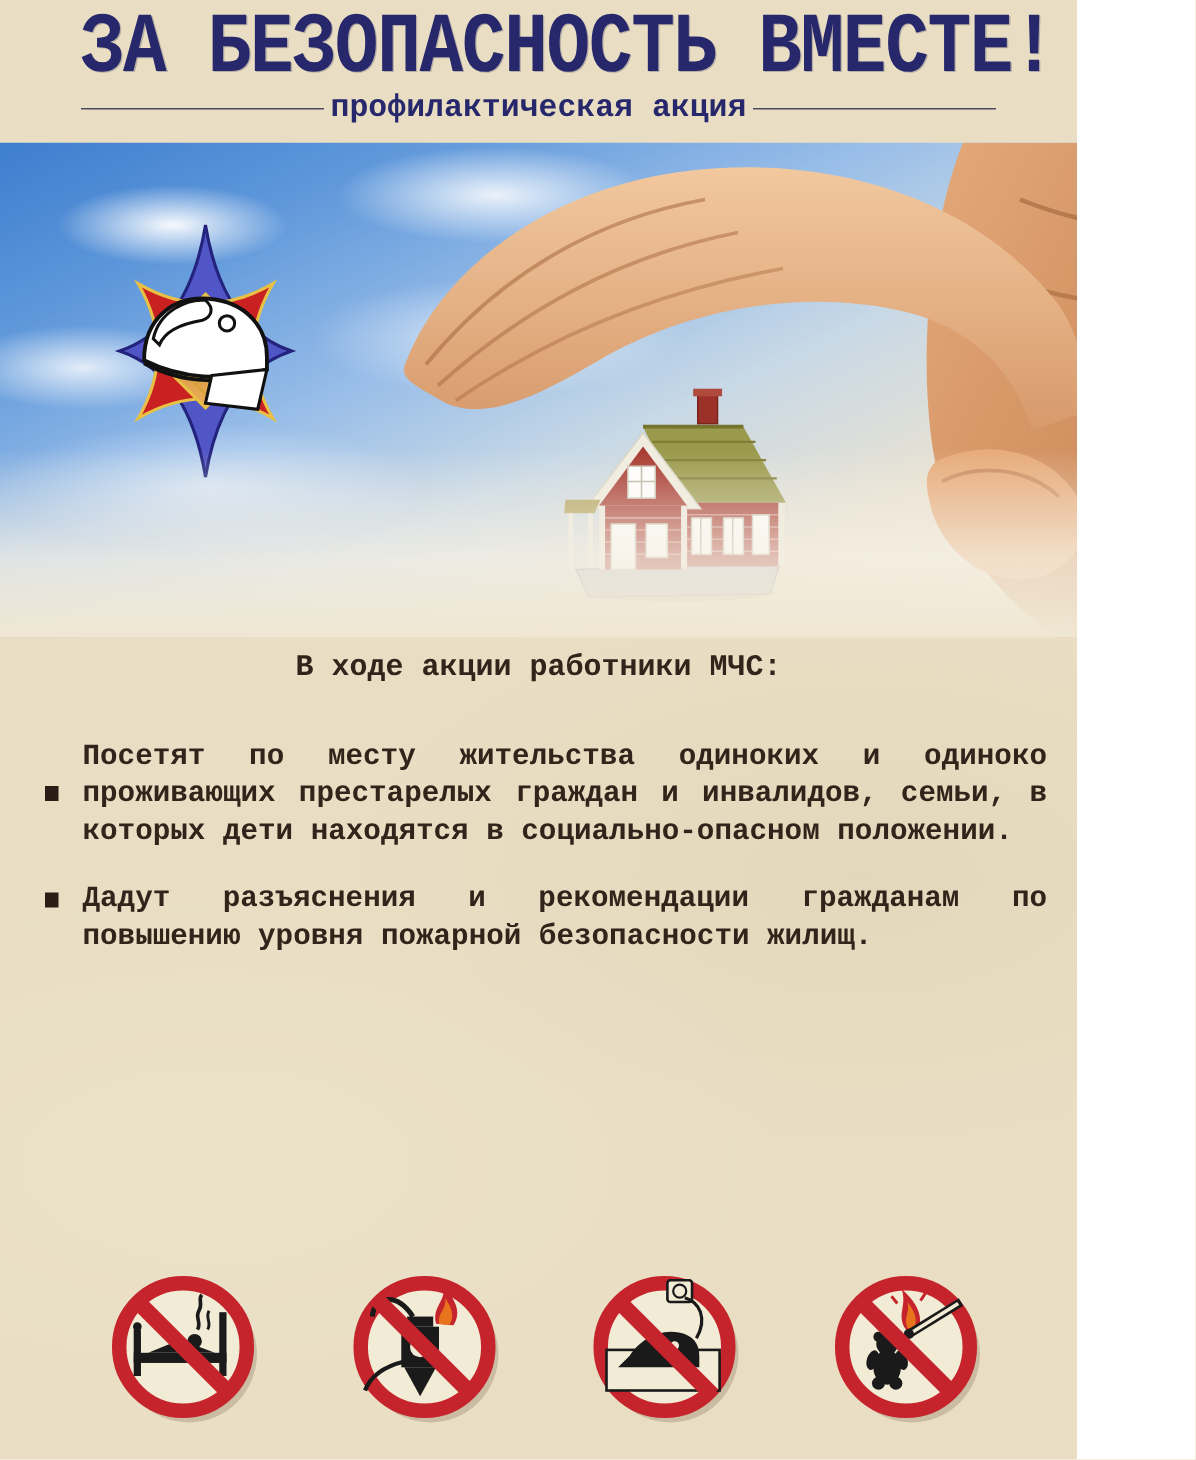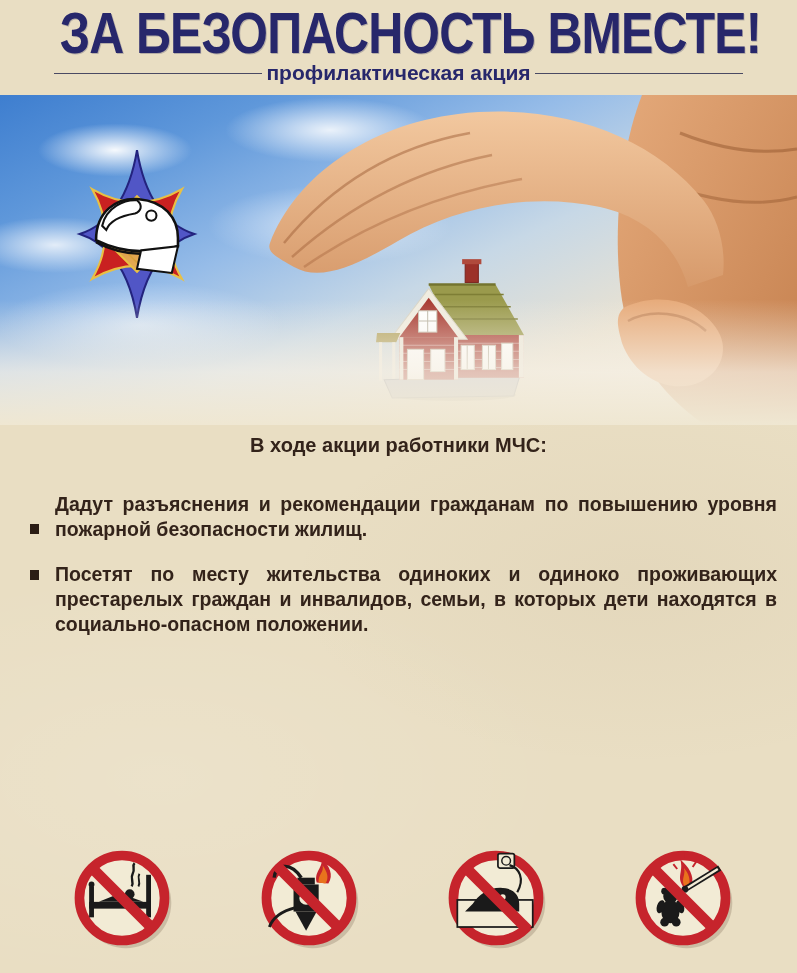--- a/index.html
+++ b/index.html
@@ -1,22 +1,22 @@
 <!DOCTYPE html>
 <html><head>
 <meta charset="utf-8">
 <style>
   html,body{margin:0;padding:0;}
   .poster{
-    position:relative; width:797px; height:973px; overflow:hidden;
+    position:relative; width:718px; height:973px; overflow:hidden;
     background:#e9dec3;
     background-image:
       radial-gradient(600px 300px at 20% 80%, rgba(255,255,255,.12), transparent 70%),
       radial-gradient(500px 260px at 80% 60%, rgba(140,110,70,.06), transparent 70%);
-    font-family:Liberation Sans, sans-serif;
+    font-family:Liberation Mono, monospace;
   }
   
   .hdr{position:absolute; top:0; left:0; right:0; height:95px;}
   .title{
     margin:2px 0 0; text-align:center; color:#27276b; font-weight:700;
     font-size:57px; line-height:62px; white-space:nowrap;
     transform:scaleX(.85); transform-origin:50% 50%; letter-spacing:-1px;
     text-shadow:1px 1px 0 rgba(30,30,80,.25);
   }
   .subrow{display:flex; align-items:center; margin:-3px 54px 0 54px;}
@@ -165,25 +165,25 @@
     </svg>
 
     <div class="surface-fade"></div>
   </div>
 
   <h2 class="sect-heading">В ходе акции работники МЧС:</h2>
 
   <ul class="bullets">
     <li>
       <span class="marker"></span>
-      <p>Дадут разъяснения и рекомендации гражданам по повышению уровня пожарной безопасности жилищ.</p>
+      <p>Посетят по месту жительства одиноких и одиноко проживающих престарелых граждан и инвалидов, семьи, в которых дети находятся в социально-опасном положении.</p>
     </li>
     <li>
       <span class="marker"></span>
-      <p>Посетят по месту жительства одиноких и одиноко проживающих престарелых граждан и инвалидов, семьи, в которых дети находятся в социально-опасном положении.</p>
+      <p>Дадут разъяснения и рекомендации гражданам по повышению уровня пожарной безопасности жилищ.</p>
     </li>
   </ul>
 
   <div class="signs">
 
     <svg viewBox="-60 -60 120 120">
       <circle cx="4" cy="5" r="47" fill="rgba(90,70,50,.22)"></circle>
       <circle r="44" fill="#f2ebd5" stroke="#c6242c" stroke-width="10"></circle>
       <g fill="#1a1a1a">
         <rect x="-34" y="-12" width="5" height="32"></rect>

